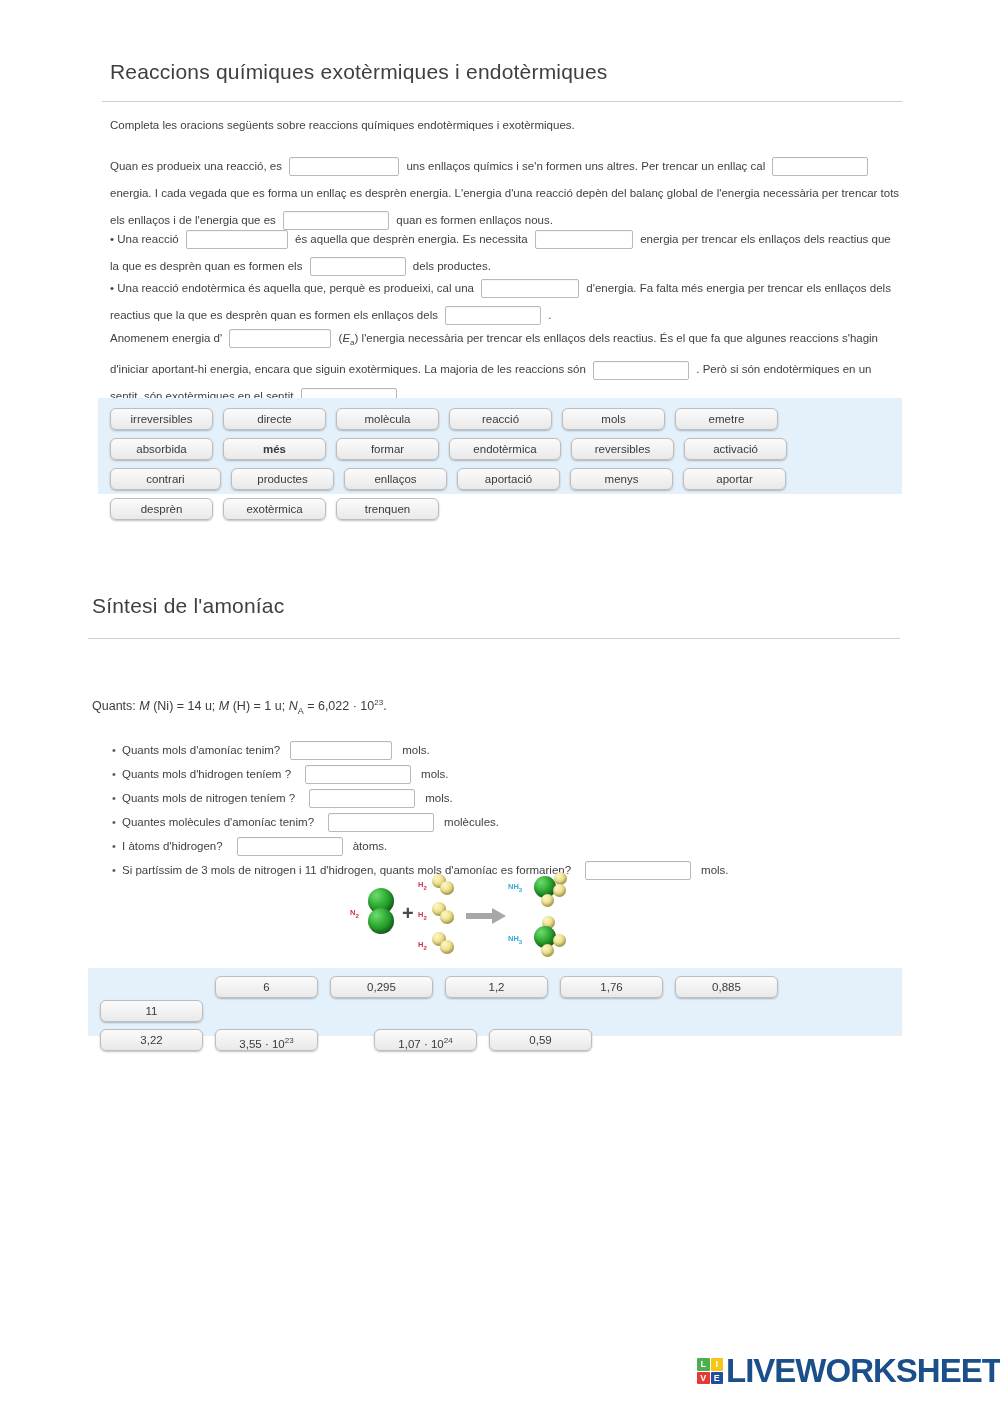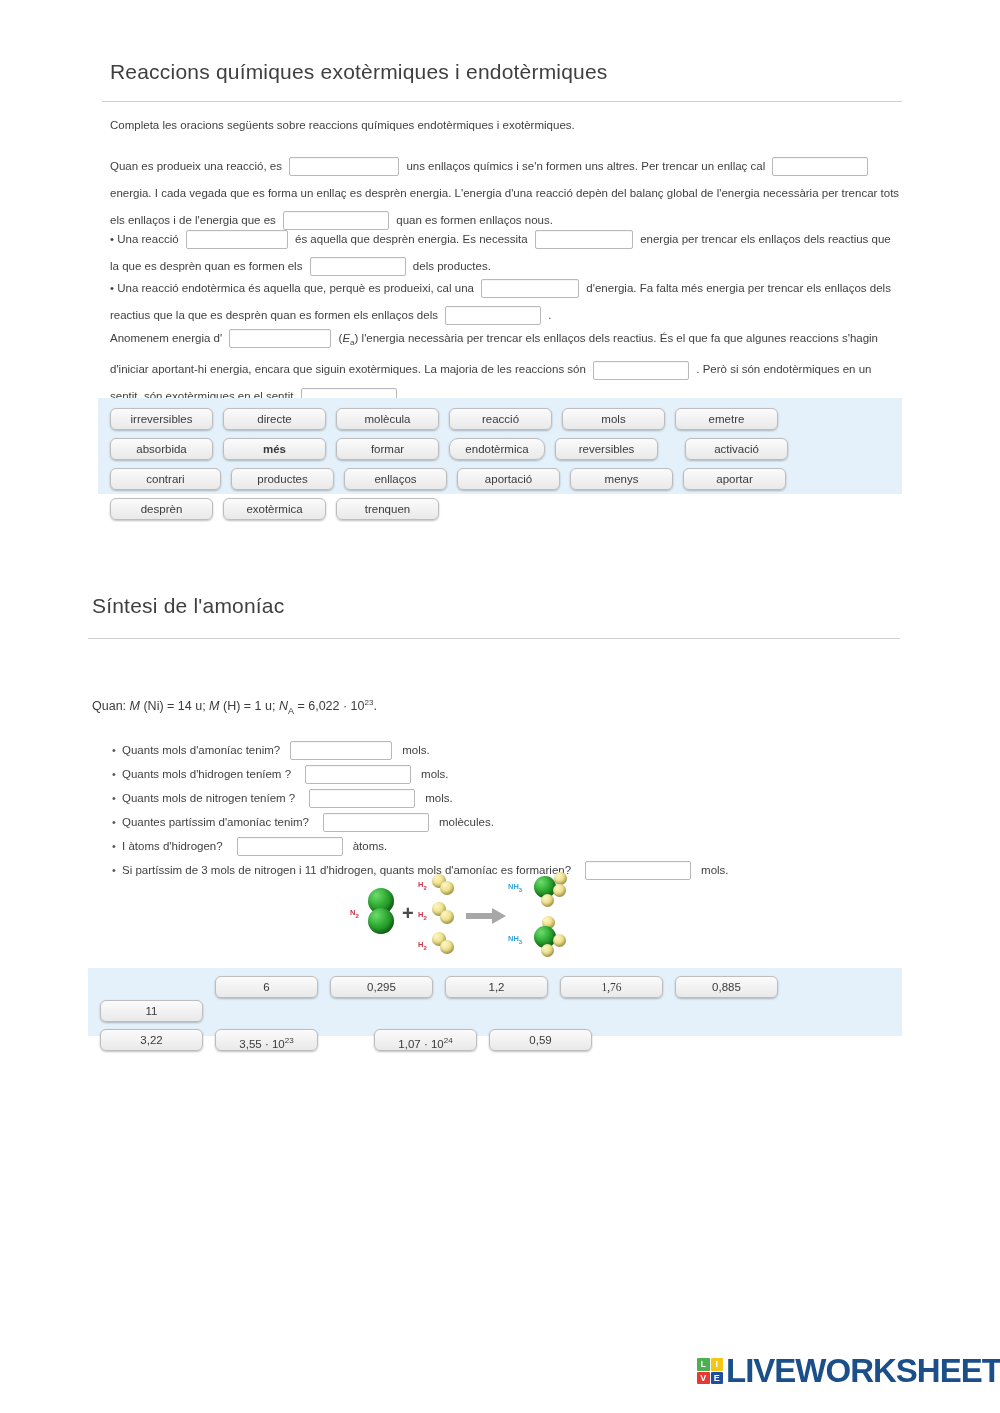--- a/index.html
+++ b/index.html
@@ -153,41 +153,41 @@
     <div class="bank-inner" id="word-bank-inner">
         <div class="chip" style="width: 103px;">irreversibles</div>
         <div class="chip" style="width: 103px;">directe</div>
         <div class="chip" style="width: 103px;">molècula</div>
         <div class="chip" style="width: 103px;">reacció</div>
         <div class="chip" style="width: 103px;">mols</div>
         <div class="chip" style="width: 103px;">emetre</div>
         <div class="chip" style="width: 103px;">absorbida</div>
         <div class="chip" style="width: 103px; font-weight: bold;">més</div>
         <div class="chip" style="width: 103px;">formar</div>
-        <div class="chip" style="width: 96px; border-radius: 9px;">endotèrmica</div>
+        <div class="chip" style="width: 112px;">endotèrmica</div>
         <div class="chip" style="width: 103px;">reversibles</div>
-        <div class="chip" style="width: 103px; margin-left: 17px;">activació</div>
+        <div class="chip" style="width: 103px;">activació</div>
         <div class="chip" style="width: 111px;">contrari</div>
         <div class="chip" style="width: 103px;">productes</div>
         <div class="chip" style="width: 103px;">enllaços</div>
         <div class="chip" style="width: 103px;">aportació</div>
         <div class="chip" style="width: 103px;">menys</div>
         <div class="chip" style="width: 103px;">aportar</div>
         <div class="chip" style="width: 103px;">desprèn</div>
         <div class="chip" style="width: 103px;">exotèrmica</div>
         <div class="chip" style="width: 103px;">trenquen</div>
       </div>
   </div>
 
   <div class="section-title" style="left:92px;top:594px;">Síntesi de l'amoníac</div>
   <div class="rule" style="left:88px;top:638px;width:812px;"></div>
 
 
   <div class="dades" style="left:92px;top:698px;">
-    <span>Quan:</span>
+    <span>Quants:</span>
     <i>M</i> (Ni) = 14 u; <i>M</i> (H) = 1 u; <i>N</i><sub style="font-size:9px;">A</sub> = 6,022 · 10<sup style="font-size:8px;">23</sup>.
   </div>
 
   <div class="qlist" style="left:112px;top:738px;width:790px;" id="question-list">
       <div class="qrow">
         <span class="bullet">•</span>
         <span>Quants mols d'amoníac tenim?</span>
         <span class="blank" style="width: 100px; margin-left: 10px;"></span>
         <span style="margin-left: 6px;">mols.</span>
       </div>
@@ -198,21 +198,21 @@
         <span style="margin-left: 6px;">mols.</span>
       </div>
       <div class="qrow">
         <span class="bullet">•</span>
         <span>Quants mols de nitrogen teníem ?</span>
         <span class="blank" style="width: 104px; margin-left: 14px;"></span>
         <span style="margin-left: 6px;">mols.</span>
       </div>
       <div class="qrow">
         <span class="bullet">•</span>
-        <span>Quantes partíssim d'amoníac tenim?</span>
+        <span>Quantes molècules d'amoníac tenim?</span>
         <span class="blank" style="width: 104px; margin-left: 14px;"></span>
         <span style="margin-left: 6px;">molècules.</span>
       </div>
       <div class="qrow">
         <span class="bullet">•</span>
         <span>I àtoms d'hidrogen?</span>
         <span class="blank" style="width: 104px; margin-left: 14px;"></span>
         <span style="margin-left: 6px;">àtoms.</span>
       </div>
       <div class="qrow">
@@ -256,21 +256,21 @@
     <div class="atomH" style="left:205px;top:62px;width:13px;height:13px;"></div>
     <div class="atomH" style="left:193px;top:72px;width:13px;height:13px;"></div>
   </div>
 
   <div class="bank" style="left:88px;top:968px;width:814px;height:68px;">
     <div class="bank-inner" id="answer-bank-inner" style="gap:7px 12px;padding:8px 12px;">
         <div class="chip" style="width: 103px; margin-top: 24px;">11</div>
         <div class="chip" style="width: 103px;">6</div>
         <div class="chip" style="width: 103px;">0,295</div>
         <div class="chip" style="width: 103px;">1,2</div>
-        <div class="chip" style="width: 103px; font-family: Liberation Serif, serif;">1,76</div>
+        <div class="chip" style="width: 103px;">1,76</div>
         <div class="chip" style="width: 103px;">0,885</div>
         <div class="chip" style="width: 103px;">3,22</div>
         <div class="chip" style="width: 103px;">3,55 · 10<sup>23</sup></div>
         <div class="chip" style="width: 103px; margin-left: 44px;">1,07 · 10<sup>24</sup></div>
         <div class="chip" style="width: 103px;">0,59</div>
       </div>
   </div>
 
   <div class="logo" style="left:697px;top:1352px;">
     <div class="logo-mark">

